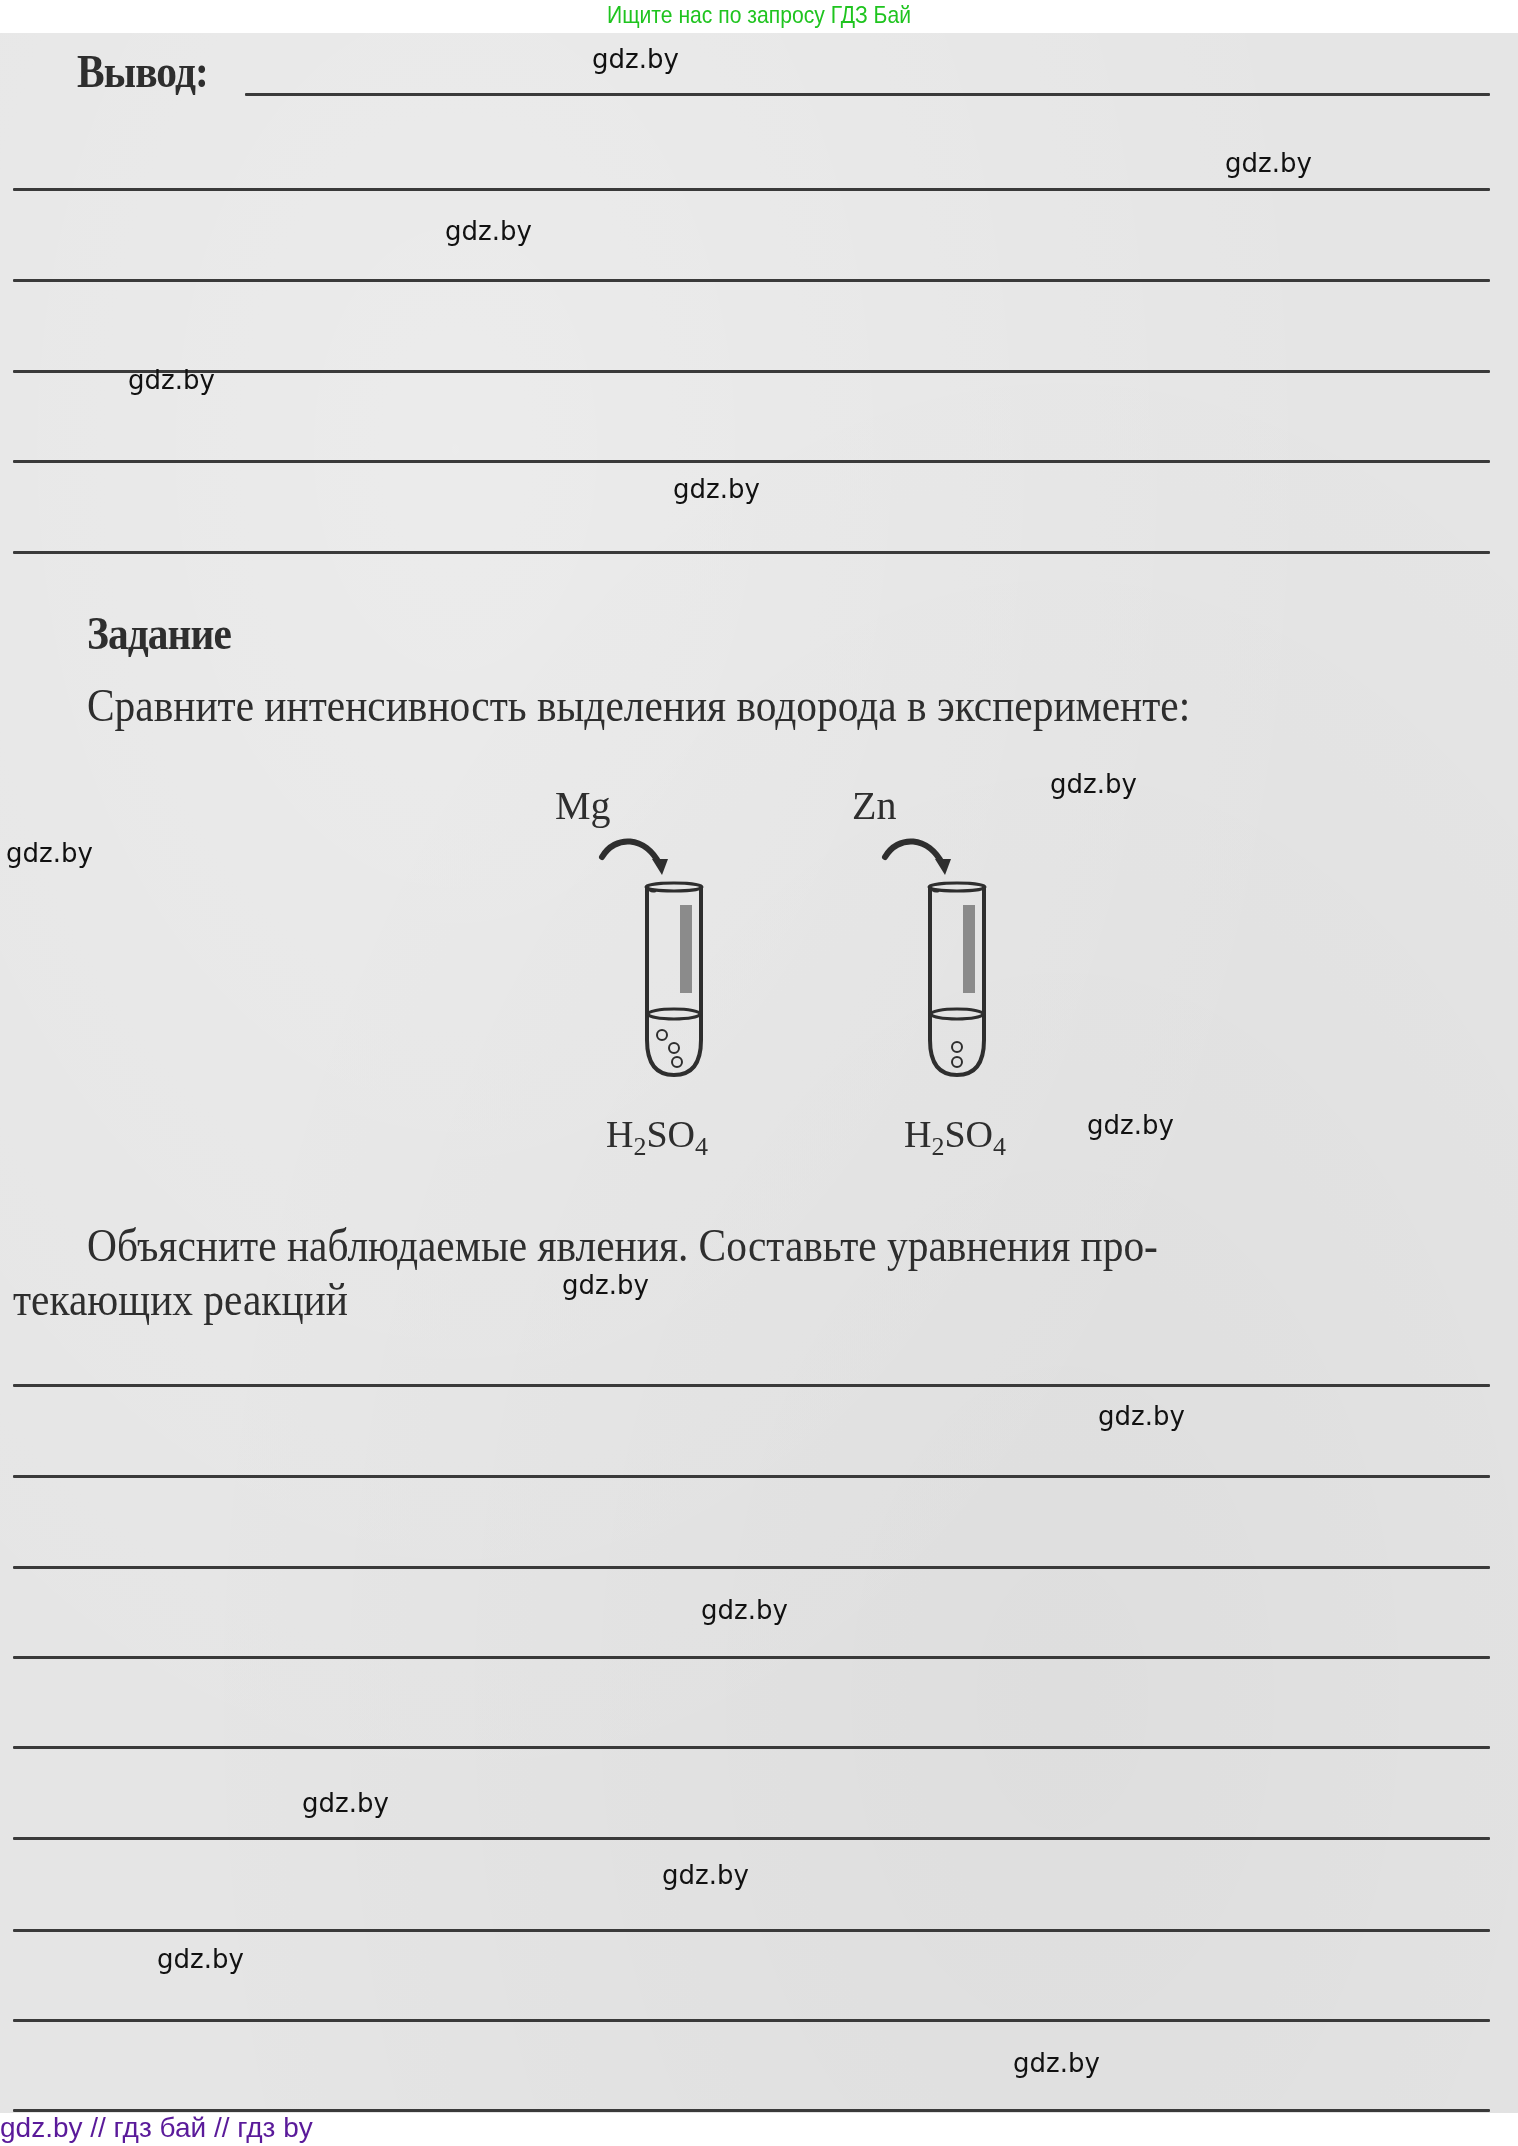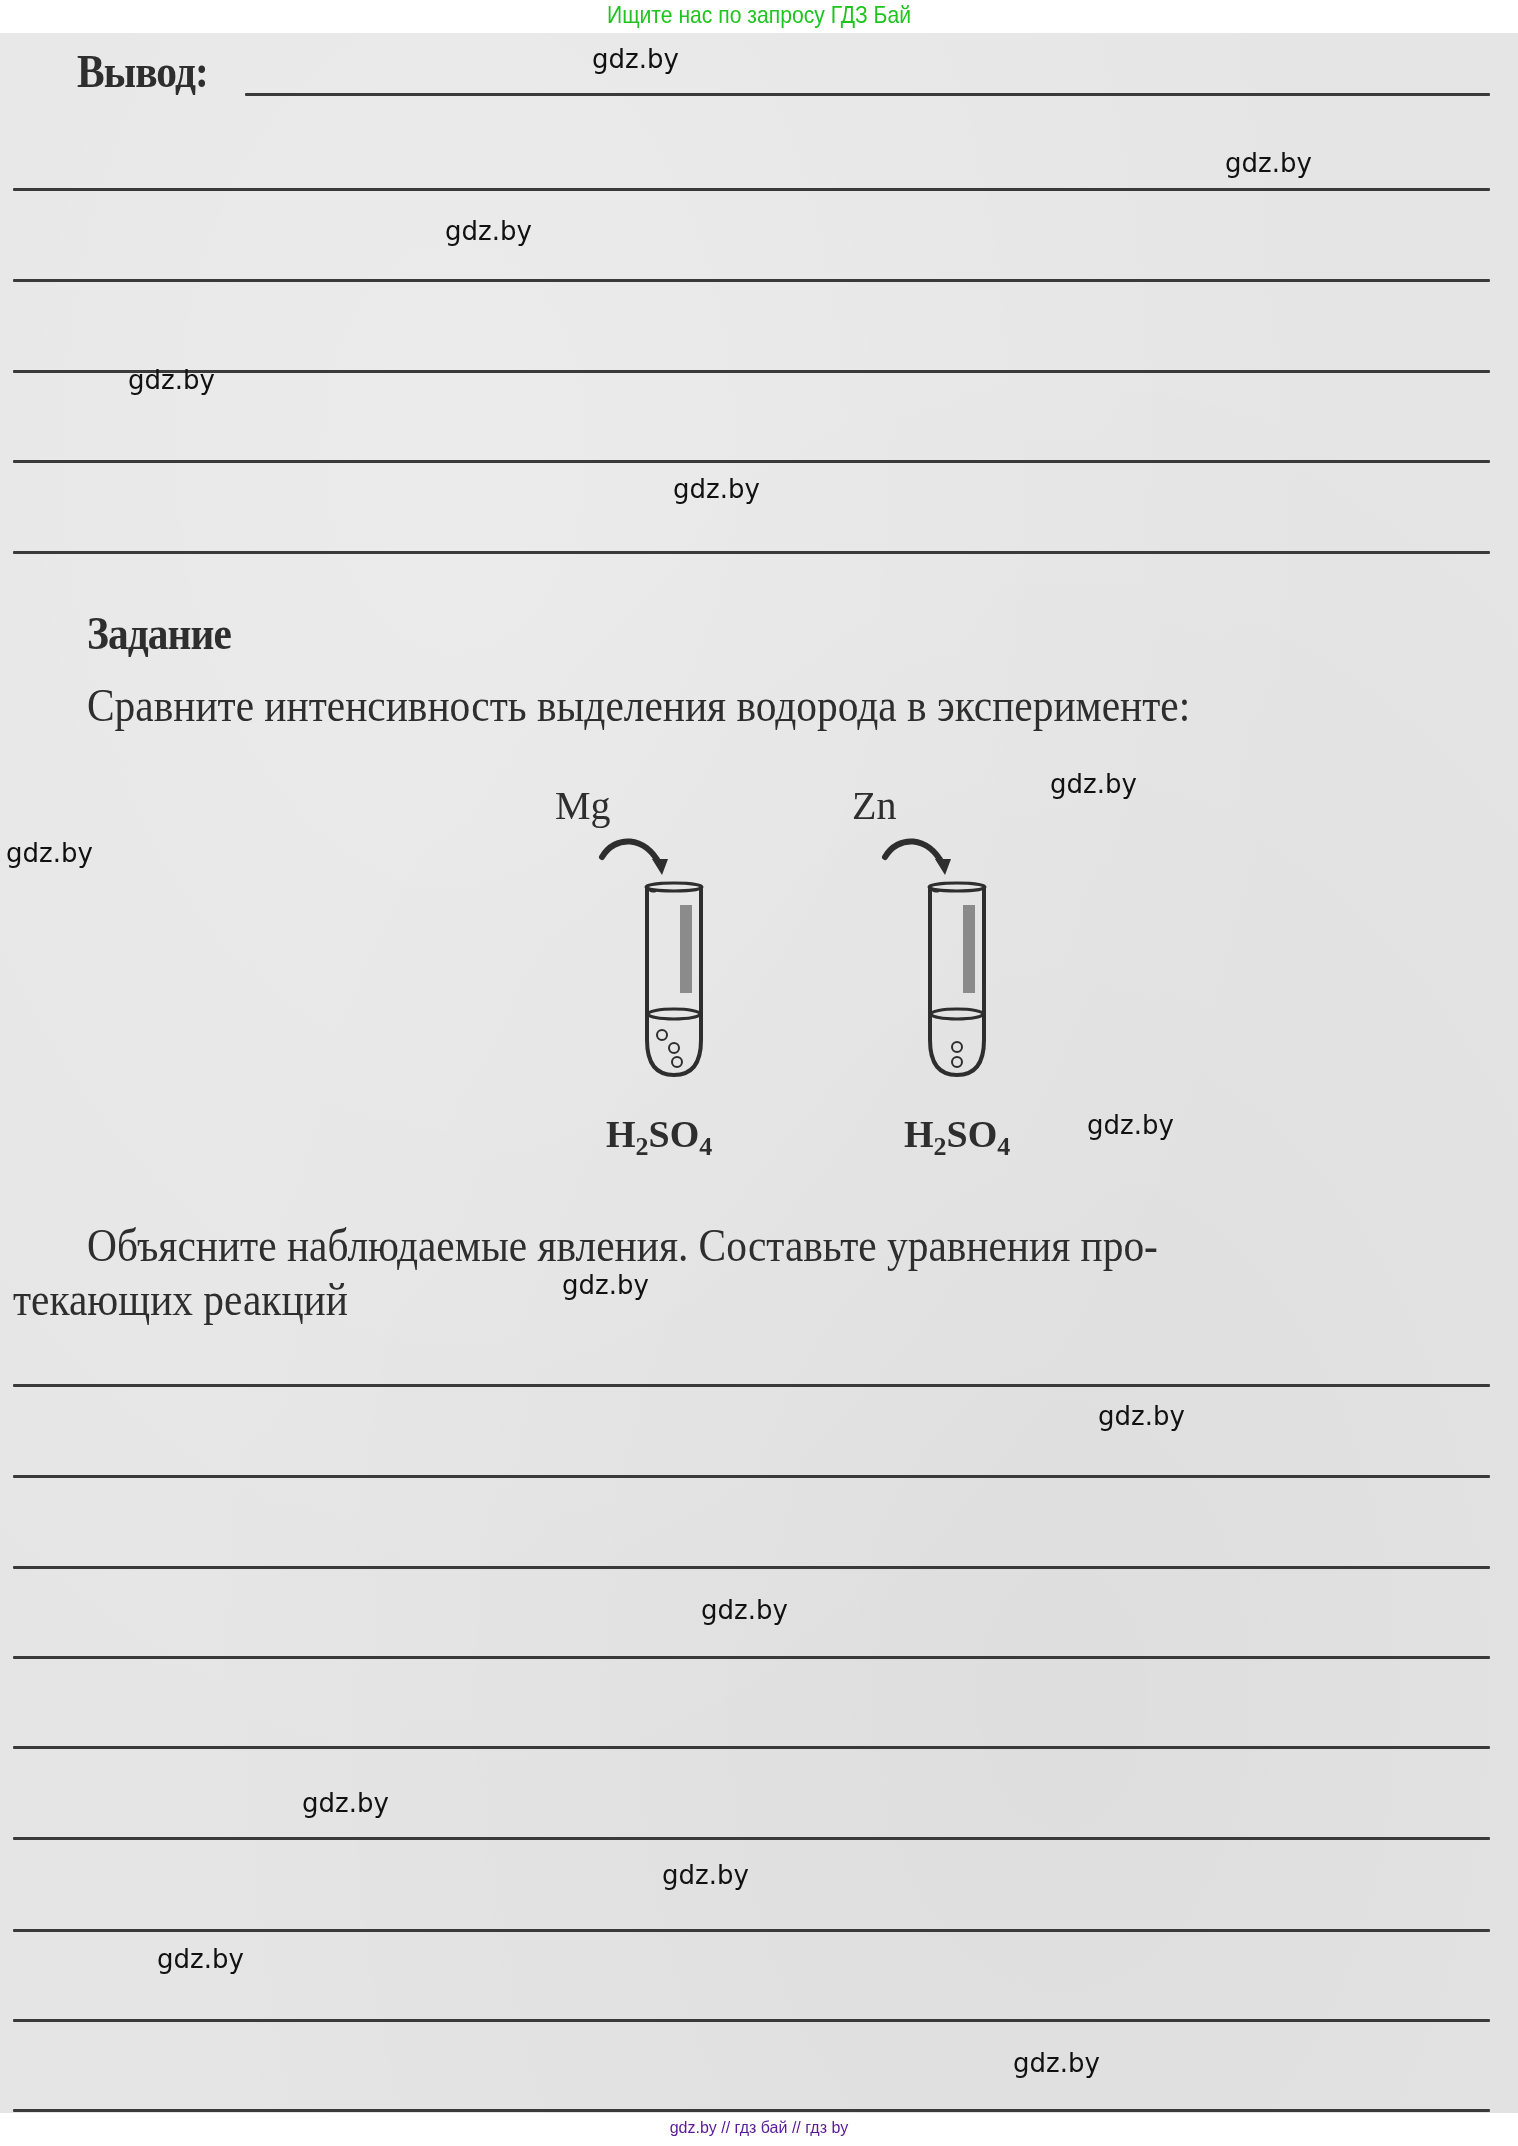--- a/index.html
+++ b/index.html
@@ -16,22 +16,22 @@
     }
     .paper {
       position: absolute; left: 0; top: 33px; width: 1518px; height: 2080px;
       background: #e5e5e5;
       background-image:
         radial-gradient(ellipse at 30% 20%, rgba(255,255,255,0.25), transparent 60%),
         radial-gradient(ellipse at 70% 80%, rgba(0,0,0,0.03), transparent 60%);
     }
     .bottom-banner {
       position: absolute; left: 0; top: 2113px; width: 1518px; height: 33px;
-      background: #ffffff; text-align: center;
-      font-family: "Liberation Sans", sans-serif; font-size: 16px;
+      background: #ffffff; 
+      font-family: "Liberation Sans", sans-serif; font-size: 28px;
       color: #5a1a9a; line-height: 30px;
     }
     .serif {
       font-family: "Liberation Serif", "DejaVu Serif", serif;
       color: #2e2e2e;
     }
     .heading-bold {
       position: absolute; font-weight: bold; font-size: 46px;
       letter-spacing: -1px; transform: scaleX(0.9); transform-origin: left;
     }
@@ -44,21 +44,21 @@
       border-radius: 1px;
     }
     .wm {
       position: absolute; font-family: "DejaVu Sans", sans-serif;
       font-size: 26px; color: #111; line-height: 1;
     }
     .tube-label {
       position: absolute; font-size: 40px;
     }
     .formula {
-      position: absolute; font-size: 38px; font-weight: bold;
+      position: absolute; font-size: 38px;
     }
     .formula sub { font-size: 26px; vertical-align: -8px; }
     .tube-svg { position: absolute; }
   </style>
 </head>
 <body>
 
 <div class="top-banner">Ищите нас по запросу ГДЗ Бай</div>
 
 <div class="paper"></div>

